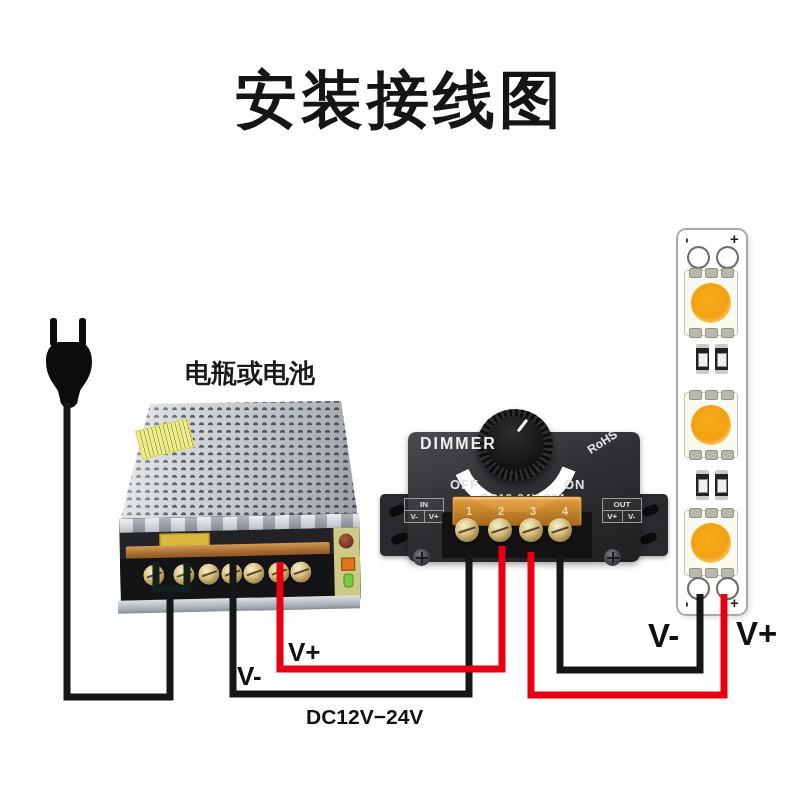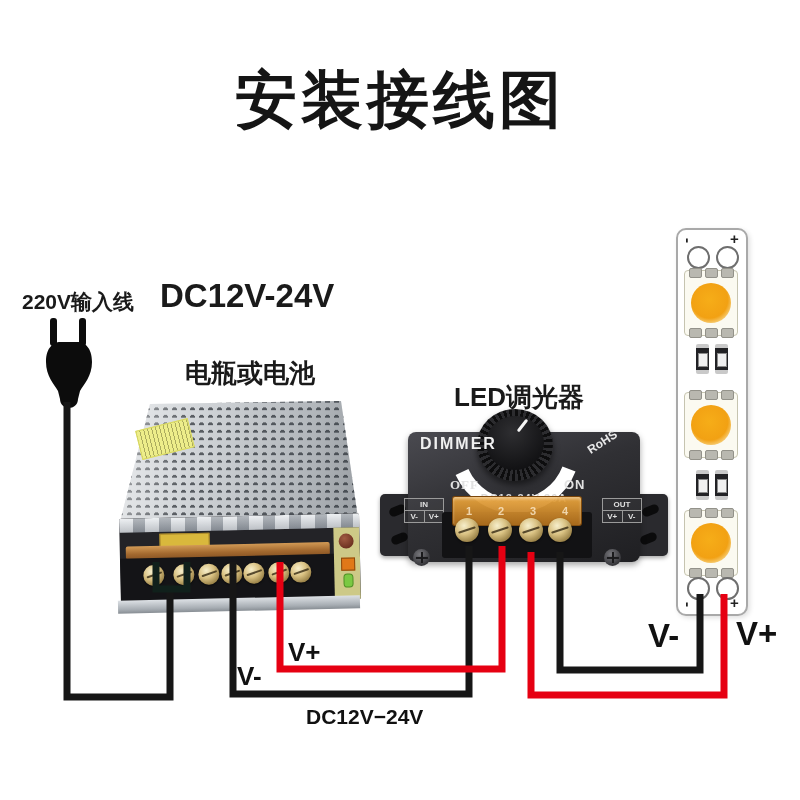--- a/index.html
+++ b/index.html
@@ -78,21 +78,21 @@
   .dim-arc{left:0;top:0;}
   .knob{left:97px;top:1px;width:76px;height:72px;border-radius:50%;
      background:repeating-conic-gradient(#0d0d0e 0deg 5deg,#2c2c2f 5deg 10deg);
      box-shadow:0 4px 6px rgba(0,0,0,.5);}
   .knob-top{position:absolute;left:9px;top:7px;width:58px;height:54px;border-radius:50%;
      background:radial-gradient(circle at 45% 30%,#2e2e31,#121214 75%);}
   .knob-ind{position:absolute;left:44px;top:9px;width:3px;height:15px;background:#f5f5f5;
      transform:rotate(38deg);border-radius:2px;}
   .dim-brand{left:40px;top:27px;font-size:16px;font-weight:800;letter-spacing:2px;color:#f0f0f0;}
   .dim-cert{left:206px;top:27px;font-size:12px;font-weight:700;color:#e8e8e8;transform:rotate(-33deg);}
-  .dim-off{left:70px;top:69px;font-size:13px;font-weight:800;color:#e2e2e2;letter-spacing:1px;font-family:Liberation Serif, serif;}
+  .dim-off{left:70px;top:69px;font-size:13px;font-weight:800;color:#e2e2e2;letter-spacing:1px;}
   .dim-on{left:184px;top:69px;font-size:13px;font-weight:800;color:#e2e2e2;letter-spacing:1px;}
   .dim-rating{left:76px;top:84px;width:136px;text-align:center;font-size:11px;font-weight:700;
      color:#d8d8d8;letter-spacing:1px;white-space:nowrap;}
   .io-box{position:absolute;width:38px;border:1px solid #9a9a9a;color:#e0e0e0;font-size:8px;
      font-weight:700;text-align:center;background:rgba(255,255,255,.04);}
   .io-title{border-bottom:1px solid #9a9a9a;padding:1px 0;}
   .io-row{display:flex;}
   .io-cell{flex:1;padding:1px 0;}
   .io-cell:first-child{border-right:1px solid #9a9a9a;}
   .dim-tblock{left:62px;top:104px;width:150px;height:46px;background:#121214;border-radius:3px;}
@@ -124,24 +124,21 @@
   
   #plug{left:40px;top:318px;z-index:2;}
 </style>
 </head>
 <body>
 
 <div id="stage">
 
   <div class="abs title">安装接线图</div>
 
-  <div class="abs lbl lbl-ac">220V输入线</div>
-  <div class="abs lbl lbl-psuv">DC12V-24V</div>
   <div class="abs lbl lbl-psu3">电瓶或电池</div>
-  <div class="abs lbl lbl-dim">LED调光器</div>
 
   <svg id="plug" class="abs" width="58" height="100" viewBox="0 0 58 100">
     <rect x="10" y="0" width="7" height="28" rx="3" fill="#0c0c0c"></rect>
     <rect x="39" y="0" width="7" height="28" rx="3" fill="#0c0c0c"></rect>
     <path d="M6,44 C6,29 14,24 20,24 L38,24 C44,24 52,29 52,44 C52,58 44,66 40,73 L38,81
              C38,87 33,90 29,90 C25,90 20,87 20,81 L18,73 C14,66 6,58 6,44 Z" fill="#0c0c0c"></path>
   </svg>
 
   <div id="psu" class="abs">
     <div class="abs psu-top"></div>

